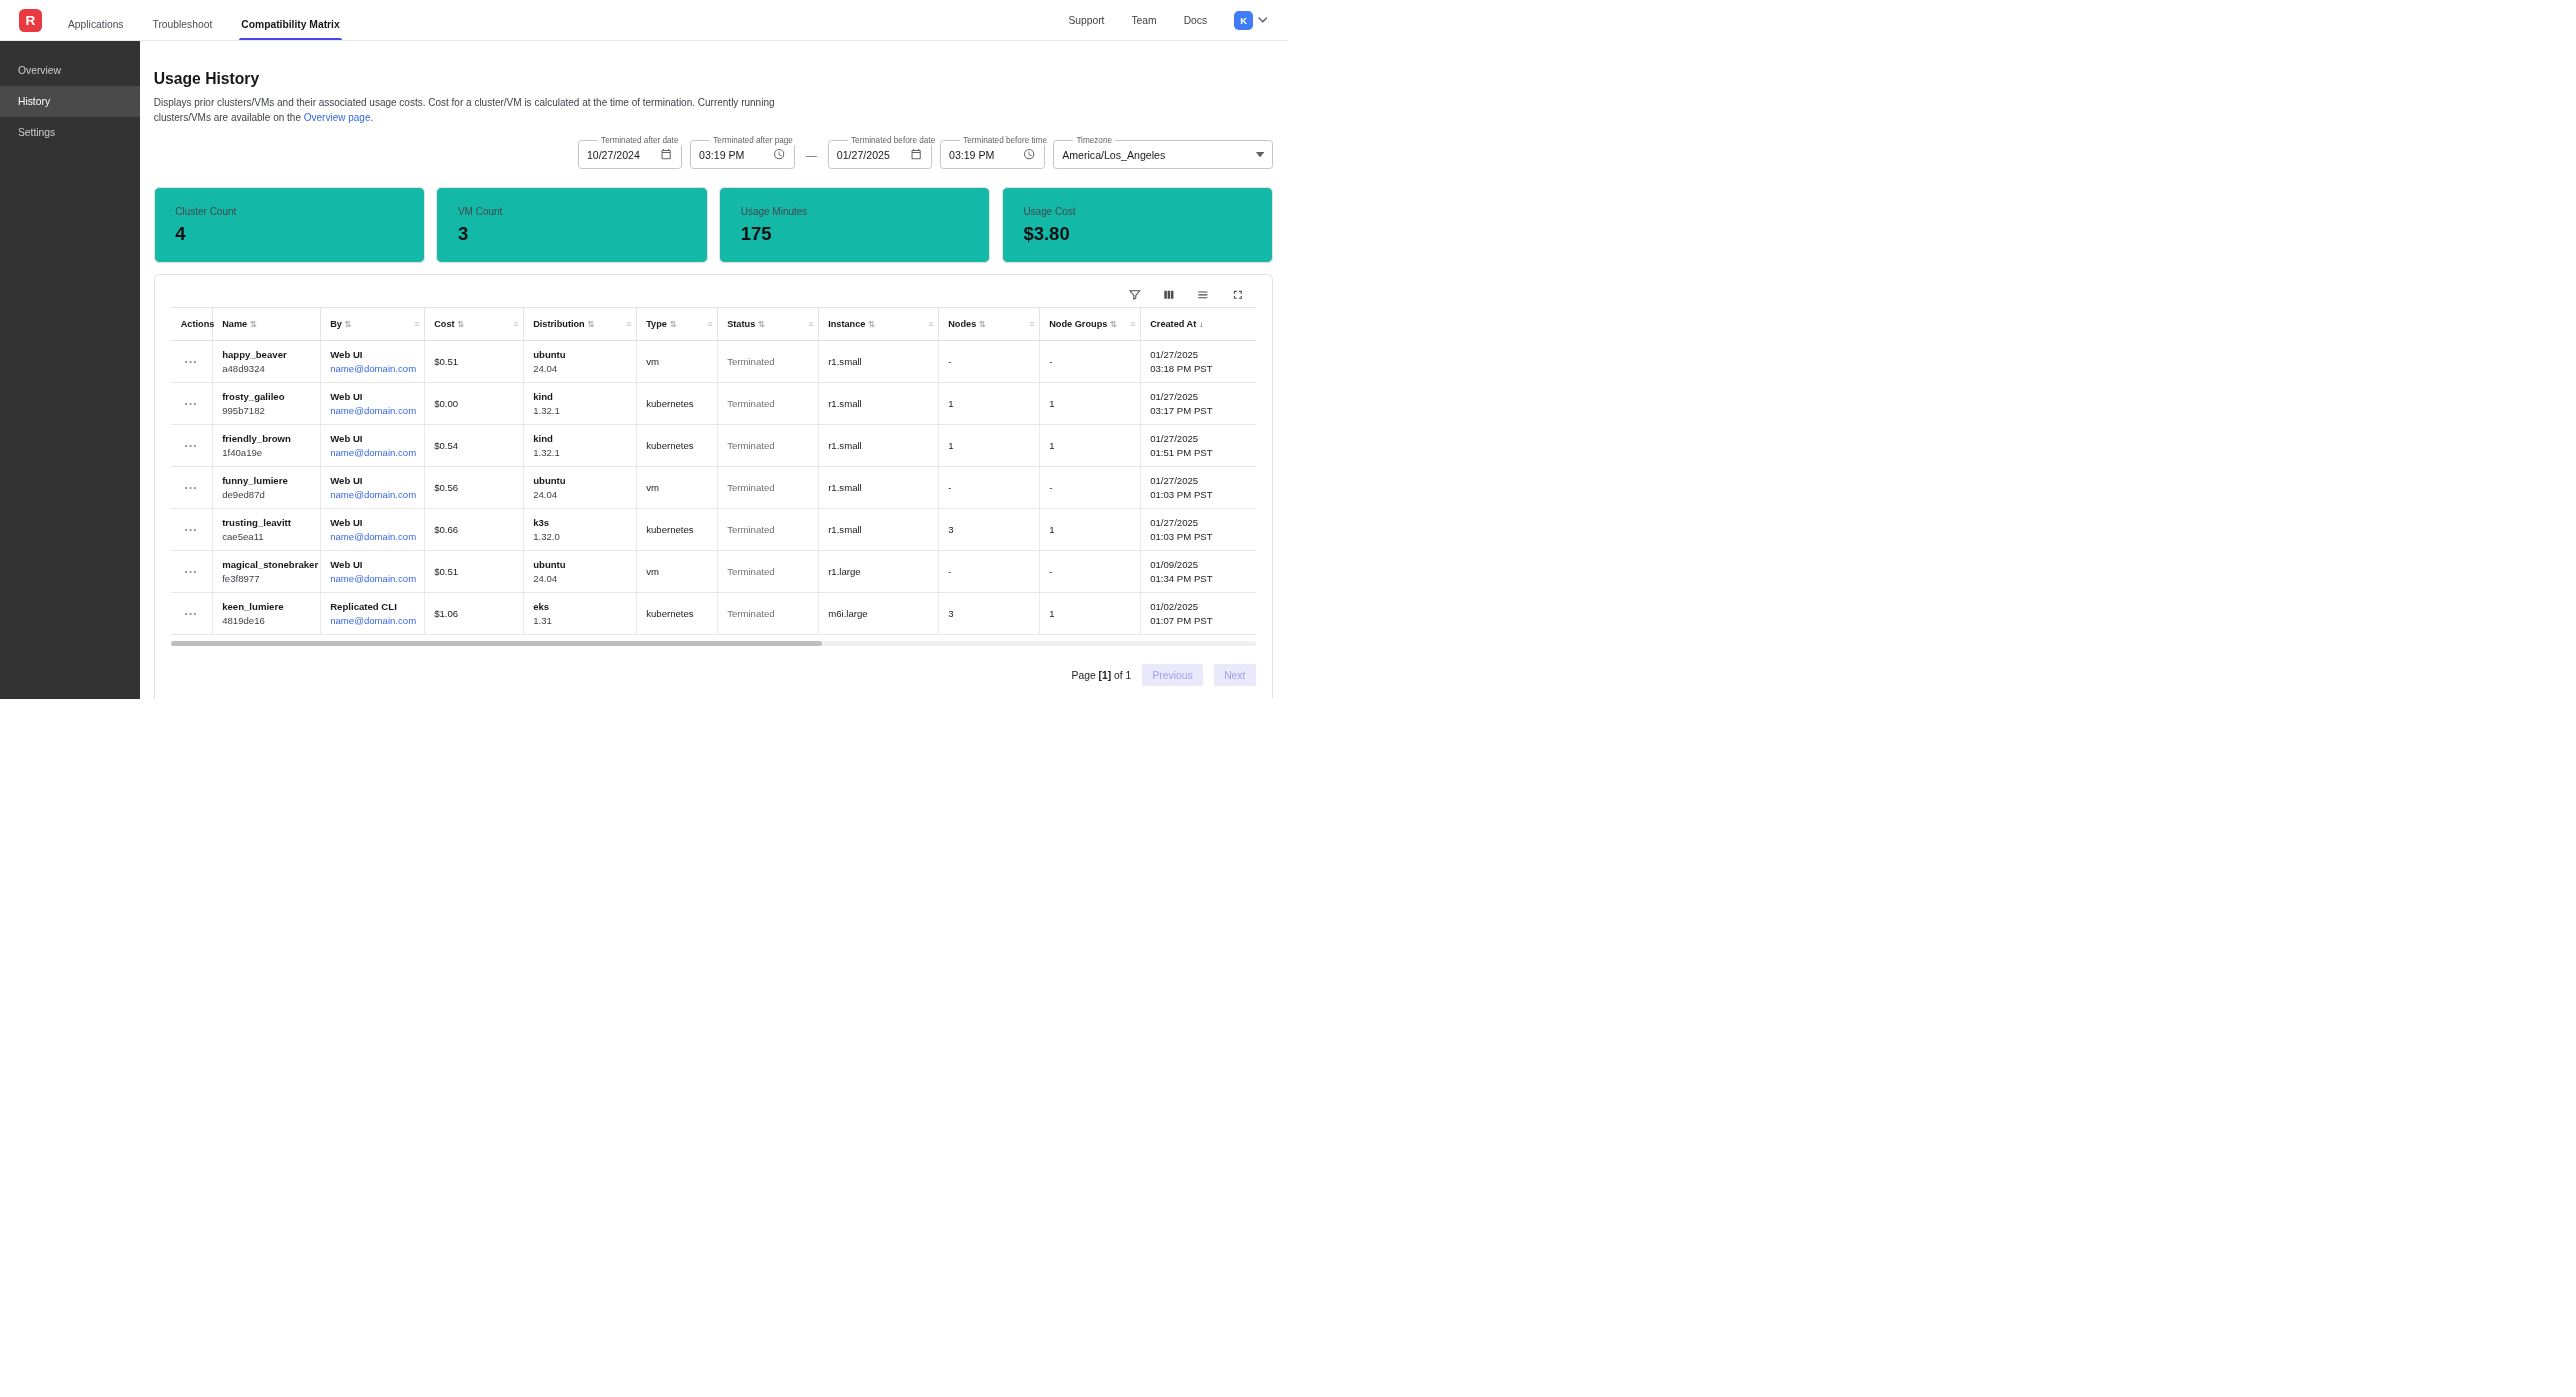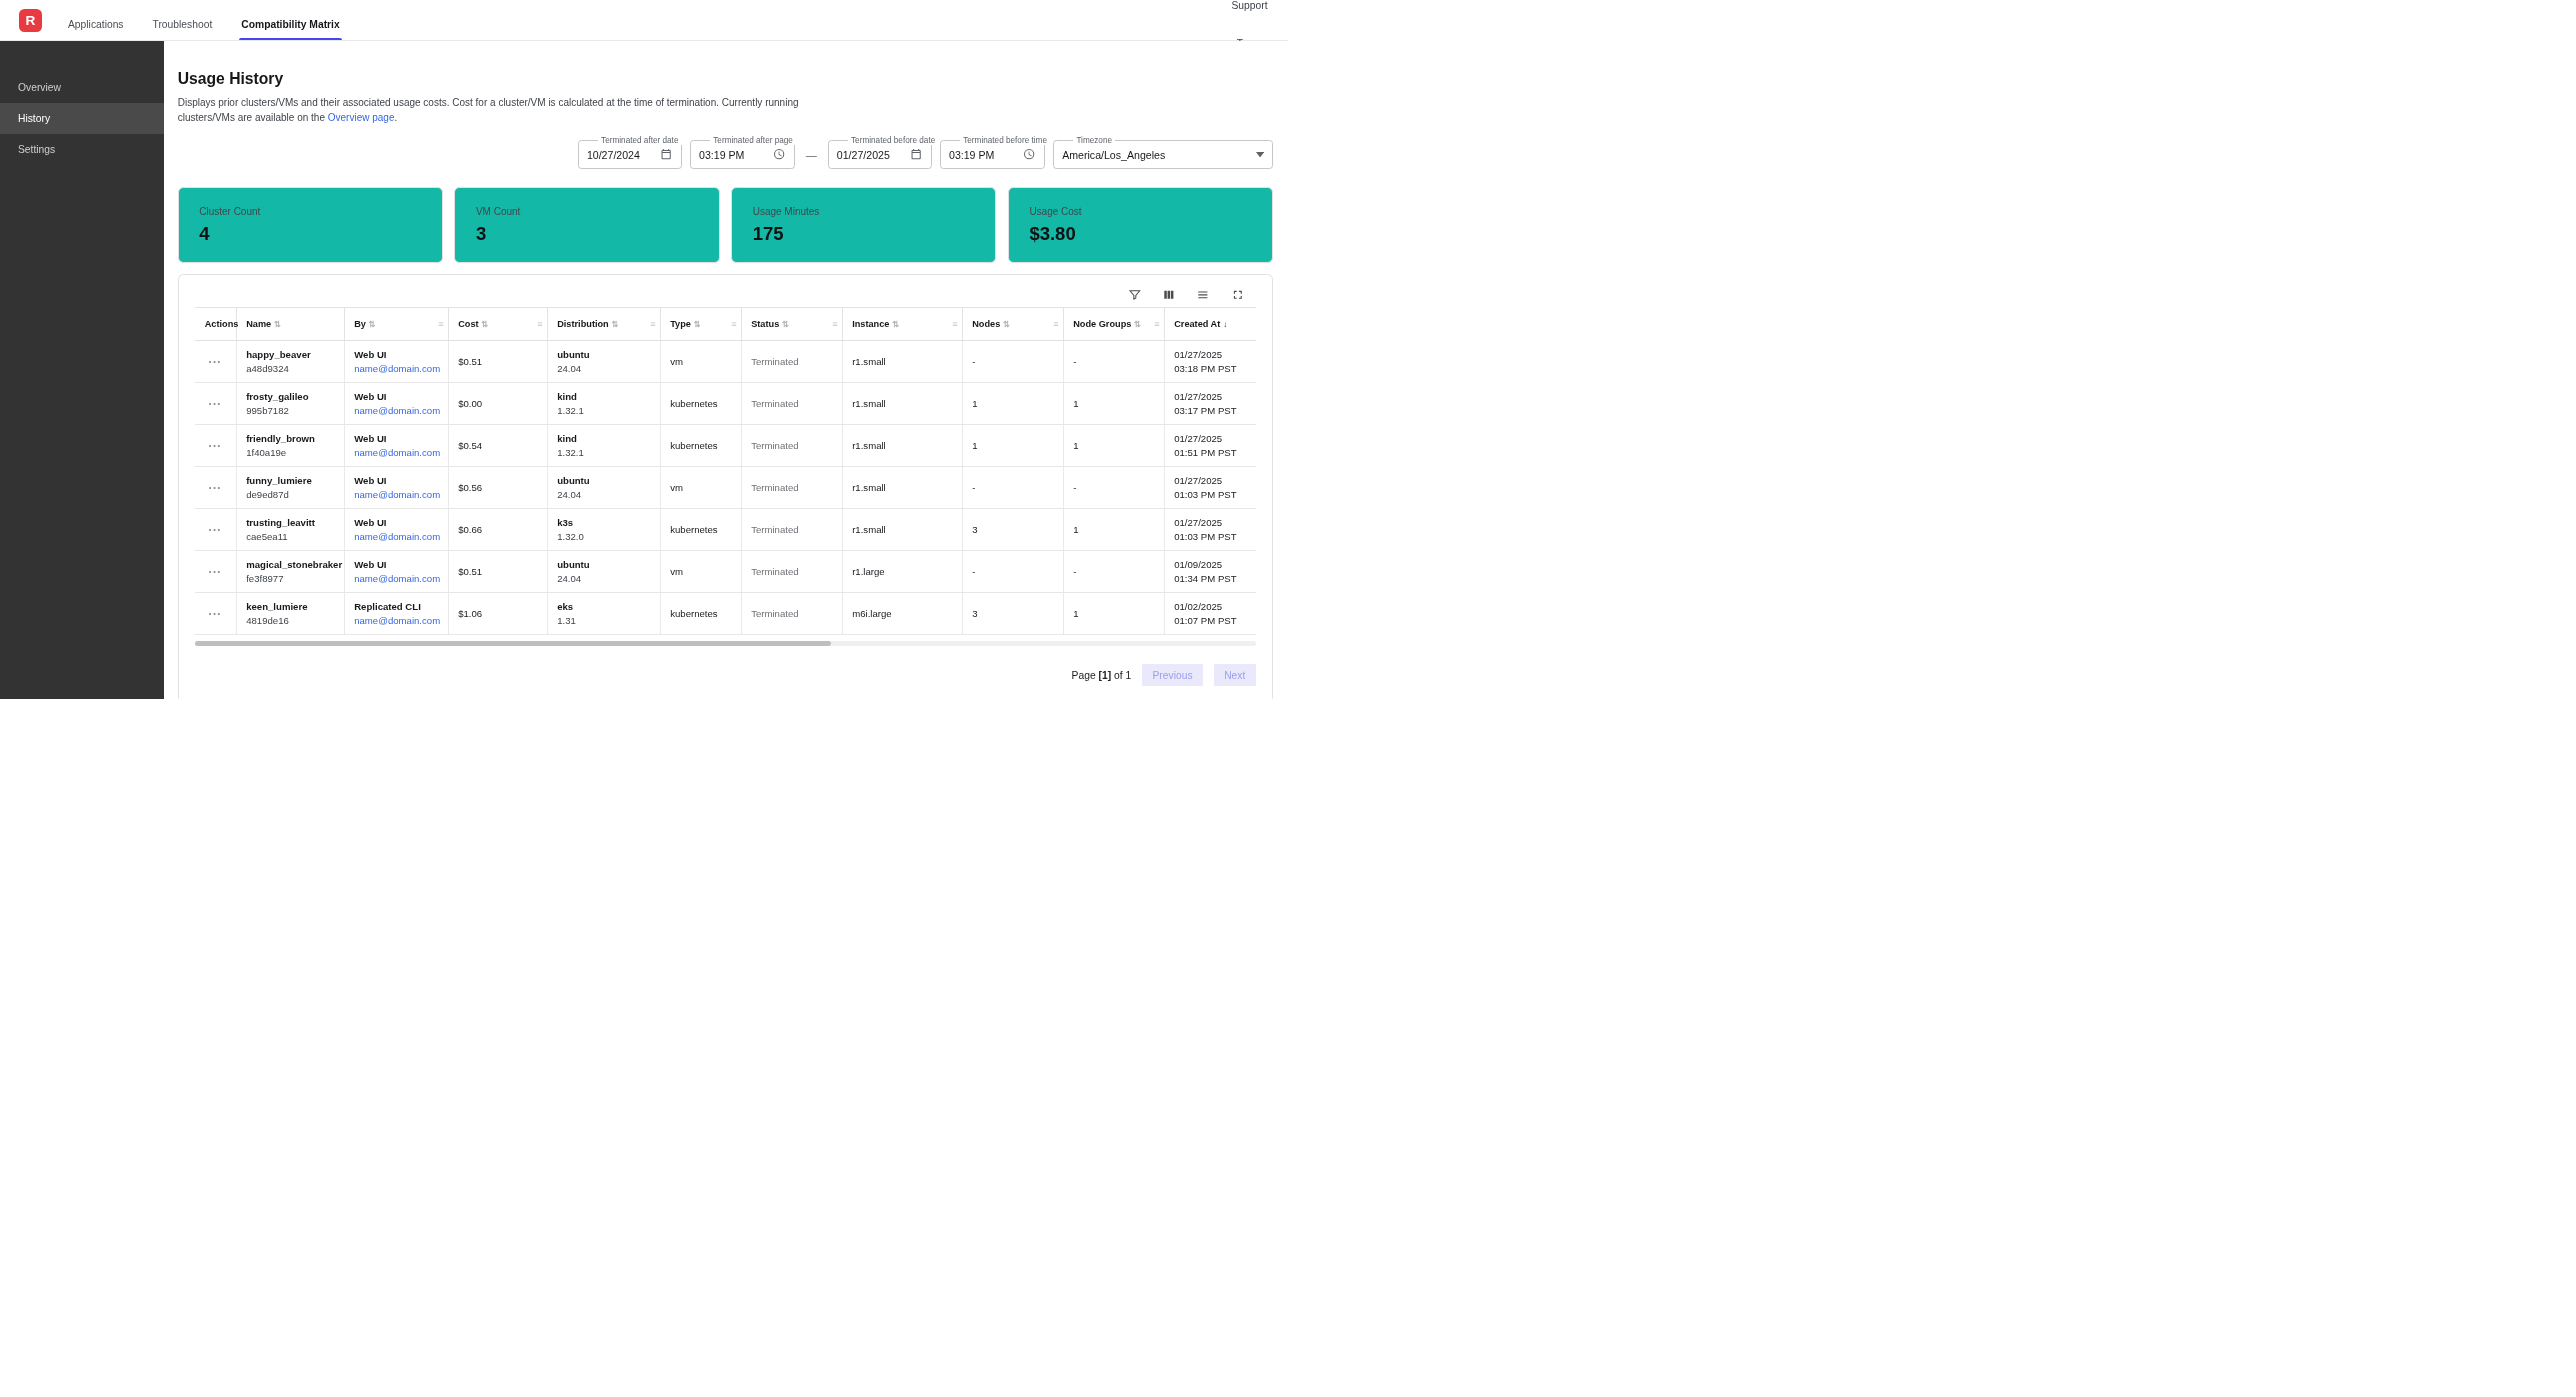--- a/index.html
+++ b/index.html
@@ -14,29 +14,29 @@
   .logo { width: 23px; height: 23px; border-radius: 5.5px; background: #e93a42; color: #fff;
           display: flex; align-items: center; justify-content: center; font-weight: bold;
           font-size: 13.7px; align-self: center; margin-right: 26px; cursor: pointer; }
   .tabs { display: flex; gap: 29px; align-items: stretch; margin-top: 8px; }
   .tab { display: flex; align-items: center; position: relative; font-size: 10.3px;
          color: #4a4e54; cursor: pointer; white-space: nowrap; }
   .tab.active { color: #15171a; font-weight: bold; }
   .tab.active::after { content: ""; position: absolute; left: -2.1px; right: -2.1px; bottom: 0;
          height: 2.1px; background: #4745ef; border-radius: 2.1px 2.1px 0 0; }
   .nav-spacer { flex: 1; }
-  .nav-right { display: flex; align-items: center; gap: 27px; flex-direction: column; }
+  .nav-right { display: flex; align-items: center; gap: 27px; }
   .nav-link { font-size: 10.3px; color: #3b3f45; cursor: pointer; text-decoration: none; }
   .account { display: flex; align-items: center; gap: 4.8px; cursor: pointer; }
   .avatar { width: 19px; height: 19px; border-radius: 4.8px; background: #3f7df6; color: #fff;
             font-weight: bold; font-size: 9.6px; display: flex; align-items: center; justify-content: center; }
 
   
   .body { display: flex; flex: 1; min-height: 0; }
-  .sidebar { width: 164px; background: #333333; padding-top: 31px; flex: 0 0 auto; }
+  .sidebar { width: 140px; background: #333333; padding-top: 14px; flex: 0 0 auto; }
   .side-item { height: 31px; display: flex; align-items: center; padding-left: 18px;
                font-size: 10.3px; color: #cfcfcf; cursor: pointer; }
   .side-item.active { background: #4a4a4a; color: #ffffff; }
 
   .main { flex: 1; padding: 29px 15px 0 13.7px; overflow: hidden; background: #fff; }
   .page-title { font-size: 15.7px; font-weight: bold; color: #15171a; }
   .page-desc { margin-top: 8.2px; font-size: 10px; line-height: 14.4px; color: #3f434a; max-width: 648px; }
   .page-desc a { color: #3567e3; text-decoration: none; cursor: pointer; }
 
   

